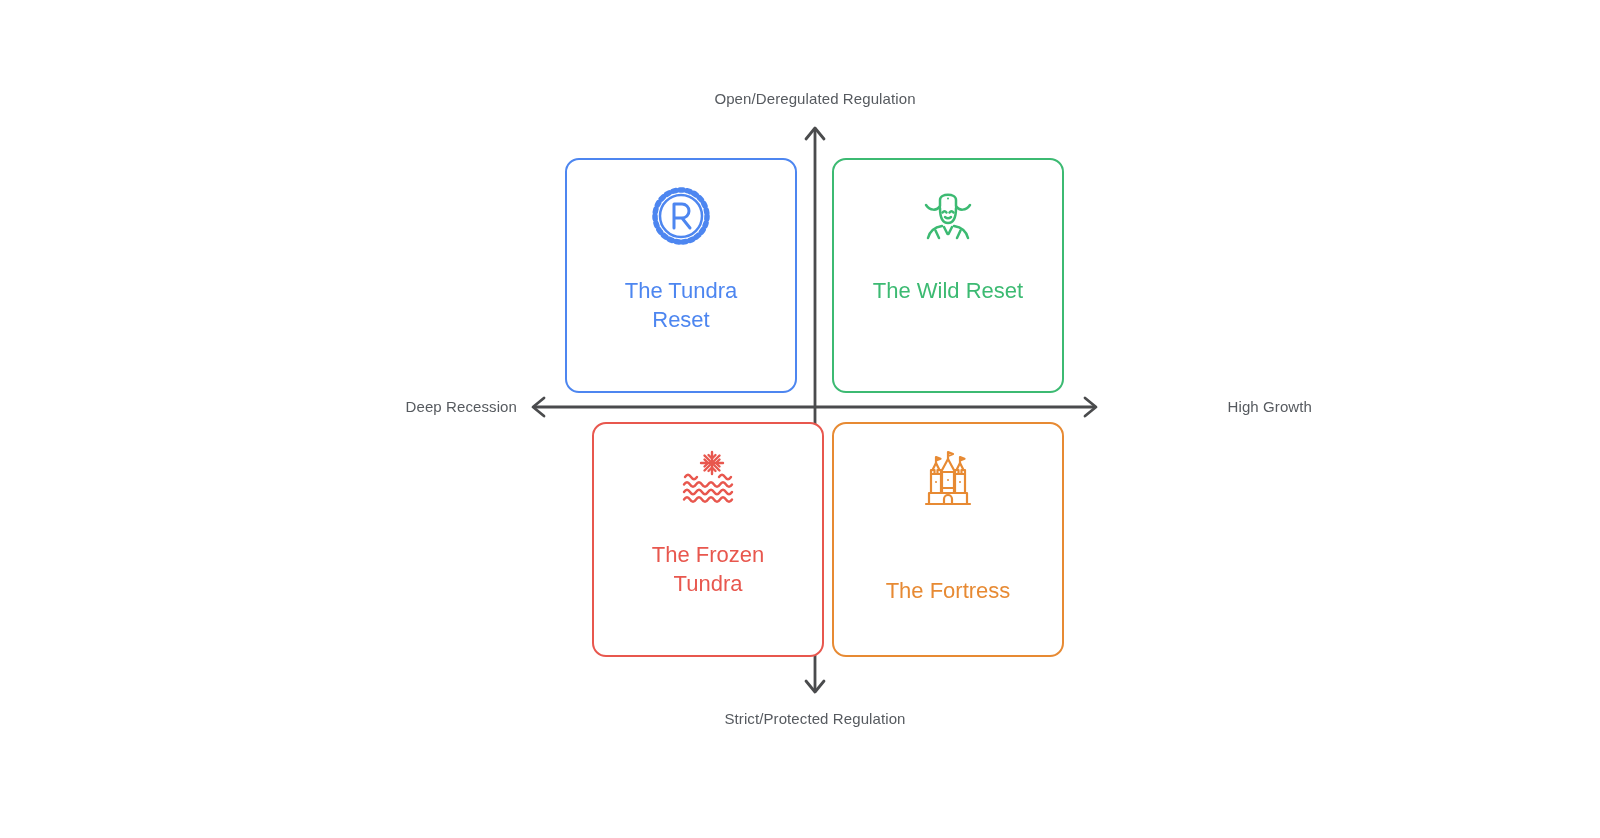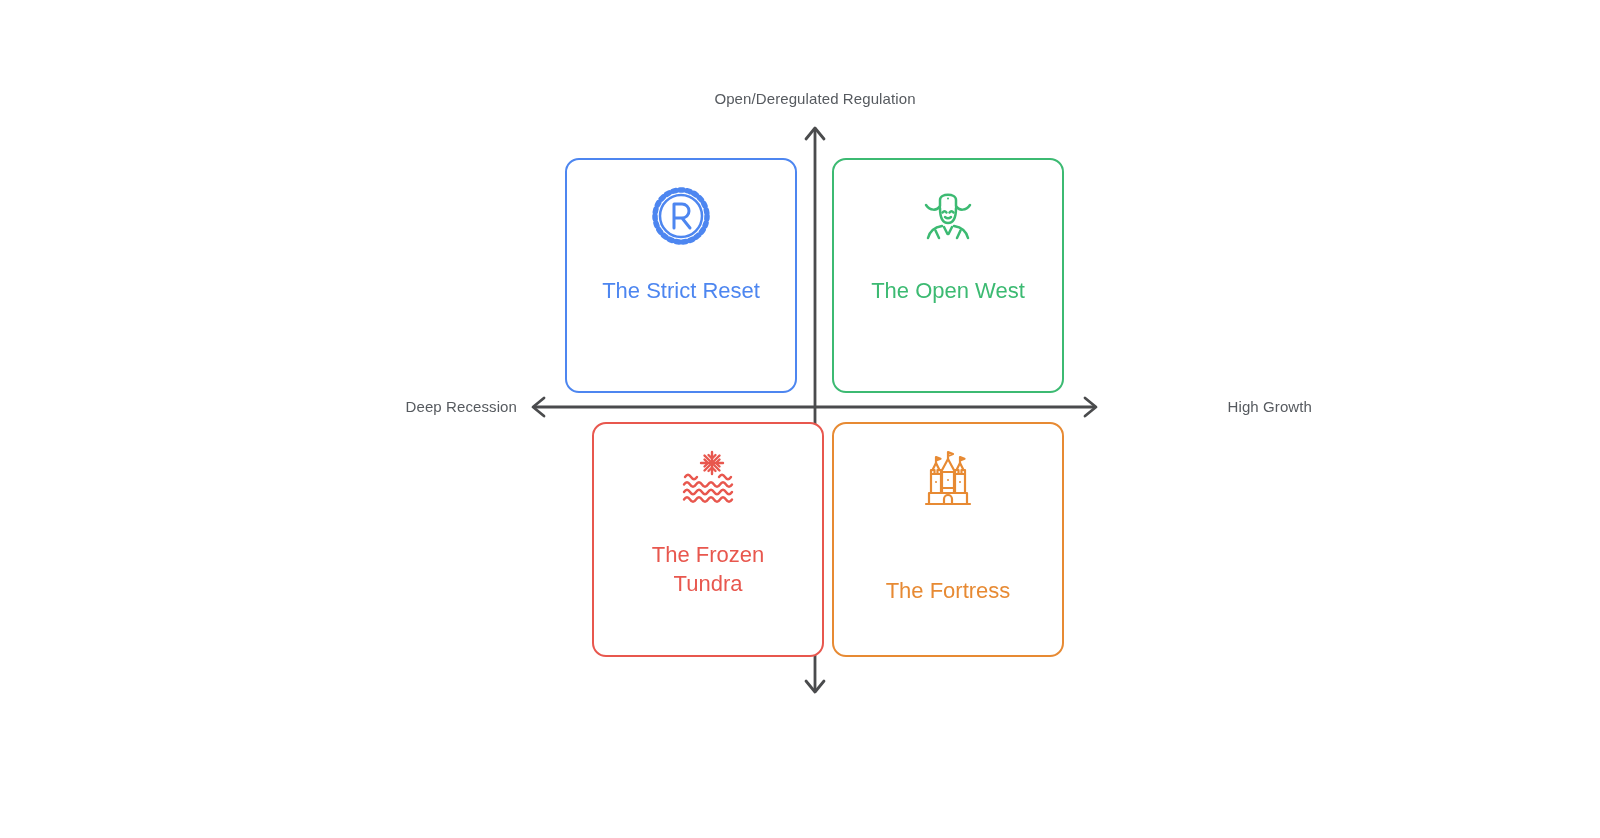--- a/index.html
+++ b/index.html
@@ -65,48 +65,49 @@
   <svg class="axes-svg" viewBox="0 0 1600 838" fill="none" stroke="currentColor" stroke-width="2.8" stroke-linecap="round" stroke-linejoin="round">
     <path d="M815 131 L815 689"></path>
     <path d="M535 407 L1094 407"></path>
     <path d="M806 139 L815 128 L824 139"></path>
     <path d="M806 681 L815 692 L824 681"></path>
     <path d="M544 398 L533 407 L544 416"></path>
     <path d="M1085 398 L1096 407 L1085 416"></path>
   </svg>
 
   <div class="axis-label top">Open/Deregulated Regulation</div>
+  <div class="axis-label bottom">Strict/Protected Regulation</div>
   <div class="axis-label left">Deep Recession</div>
   <div class="axis-label right">High Growth</div>
 
   <div class="quadrant tl" style="--qc: #4d86f0;">
     <svg class="q-icon" viewBox="0 0 64 64" fill="none" stroke="currentColor" stroke-linecap="round" stroke-linejoin="round">
       <circle cx="32" cy="32" r="26" stroke-width="5.5" stroke-dasharray="3 4.1"></circle>
       <circle cx="32" cy="32" r="21" stroke-width="2.5"></circle>
       <path stroke-width="3" d="M25 44 V20 H33 A7 7 0 0 1 33 34 H25 M33 34 L41 44"></path>
     </svg>
-    <div class="q-title">The Strict Reset</div>
+    <div class="q-title">The Tundra Reset</div>
   </div>
 
   <div class="quadrant tr" style="--qc: #3cba72;">
     <svg class="q-icon" viewBox="0 0 64 64" fill="none" stroke="currentColor" stroke-width="2.5" stroke-linecap="round" stroke-linejoin="round">
       <path d="M10 21 C14 27 21 27 24 22 L24 16 C24 9 40 9 40 16 L40 22 C43 27 50 27 54 21"></path>
       <circle cx="32" cy="14.5" r="1" fill="currentColor" stroke="none"></circle>
       <path d="M24 24 C24 34 27 39 32 39 C37 39 40 34 40 24"></path>
       <path d="M26.5 28.5 Q28.5 26 30.5 28.5"></path>
       <path d="M33.5 28.5 Q35.5 26 37.5 28.5"></path>
       <path d="M29 33 Q32 35.5 35 33"></path>
       <path d="M12 54 C14 46 20 43 26 42"></path>
       <path d="M52 54 C50 46 44 43 38 42"></path>
       <path d="M28 43 L31.5 50"></path>
       <path d="M36 43 L32.5 50"></path>
       <path d="M19.5 46.5 L23 54"></path>
       <path d="M44.5 46.5 L41 54"></path>
     </svg>
-    <div class="q-title">The Open West</div>
+    <div class="q-title">The Wild Reset</div>
   </div>
 
   <div class="quadrant bl" style="--qc: #e8574e;">
     <svg class="q-icon" viewBox="0 0 64 64" fill="none" stroke="currentColor" stroke-width="2.4" stroke-linecap="round" stroke-linejoin="round">
       <path d="M36 4 V26"></path>
       <path d="M25 15 H47"></path>
       <path d="M28.5 7.5 L43.5 22.5"></path>
       <path d="M43.5 7.5 L28.5 22.5"></path>
       <path d="M32.5 7 L36 10.5 L39.5 7"></path>
       <path d="M32.5 23 L36 19.5 L39.5 23"></path>

